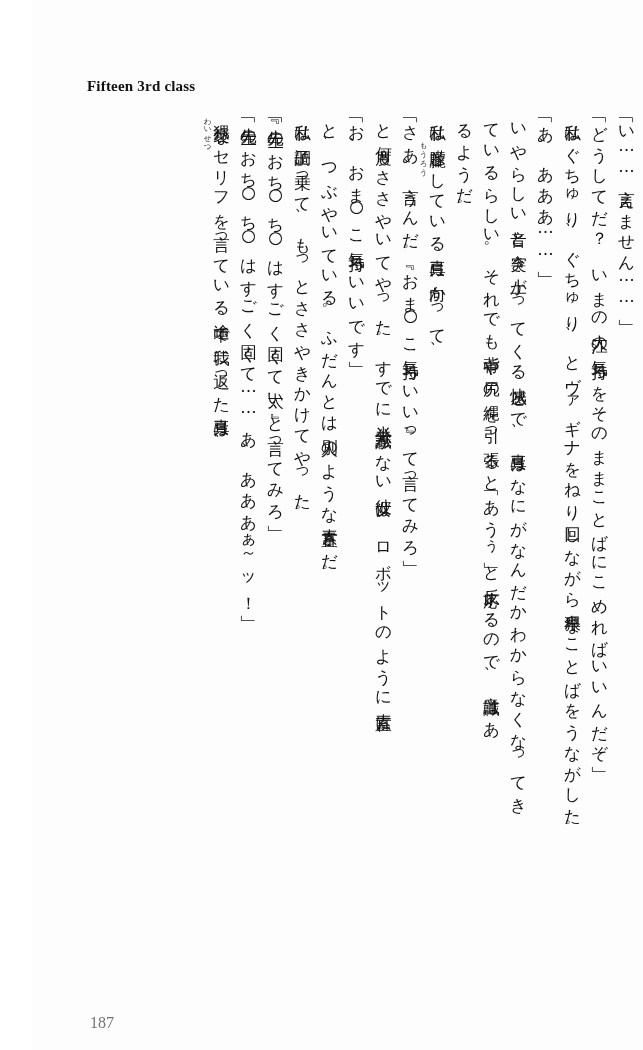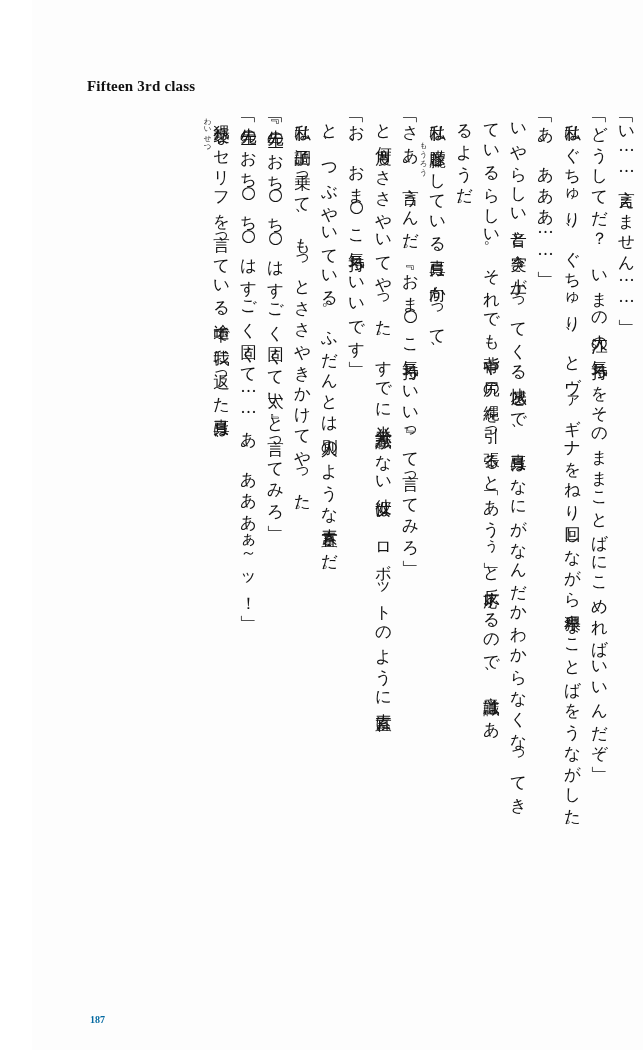--- a/index.html
+++ b/index.html
@@ -25,23 +25,23 @@
     font-size: 15px;
     font-weight: bold;
     letter-spacing: 0.2px;
     color: #111111;
   }
   .folio {
     position: absolute;
     left: 58px;
     top: 1014px;
     font-family: "Liberation Serif", serif;
-    font-size: 10px;
-    font-weight: bold;
-    color: #0369a1;
+    font-size: 16px;
+    font-weight: normal;
+    color: #737373;
   }
   .body-area {
     position: absolute;
     top: 112px;
     left: 42px;
     width: 560px;
     height: 880px;
     display: flex;
     flex-direction: row-reverse;
     justify-content: flex-start;

